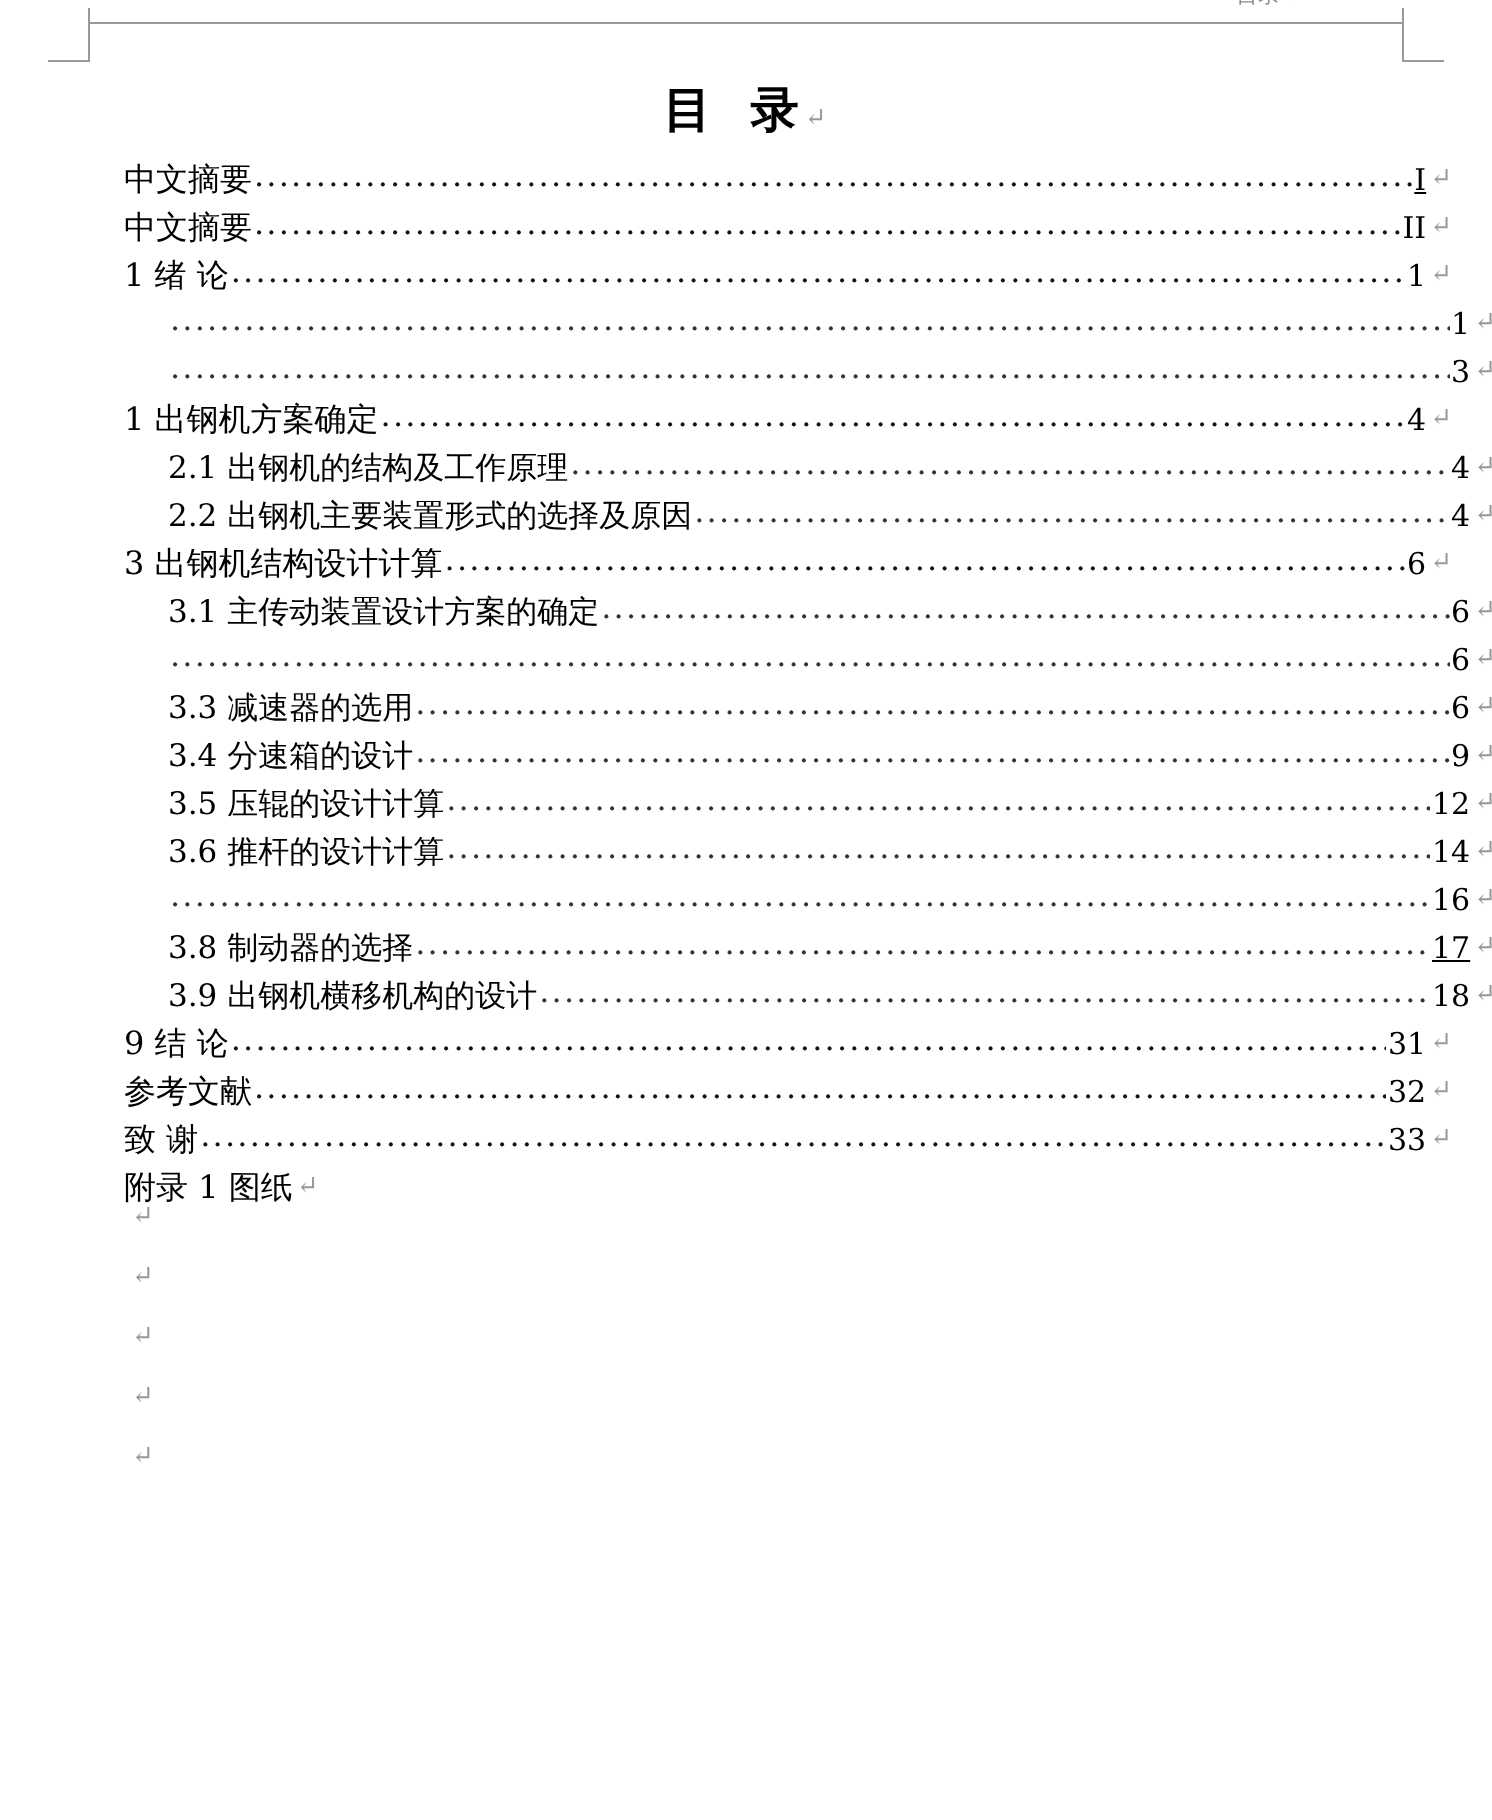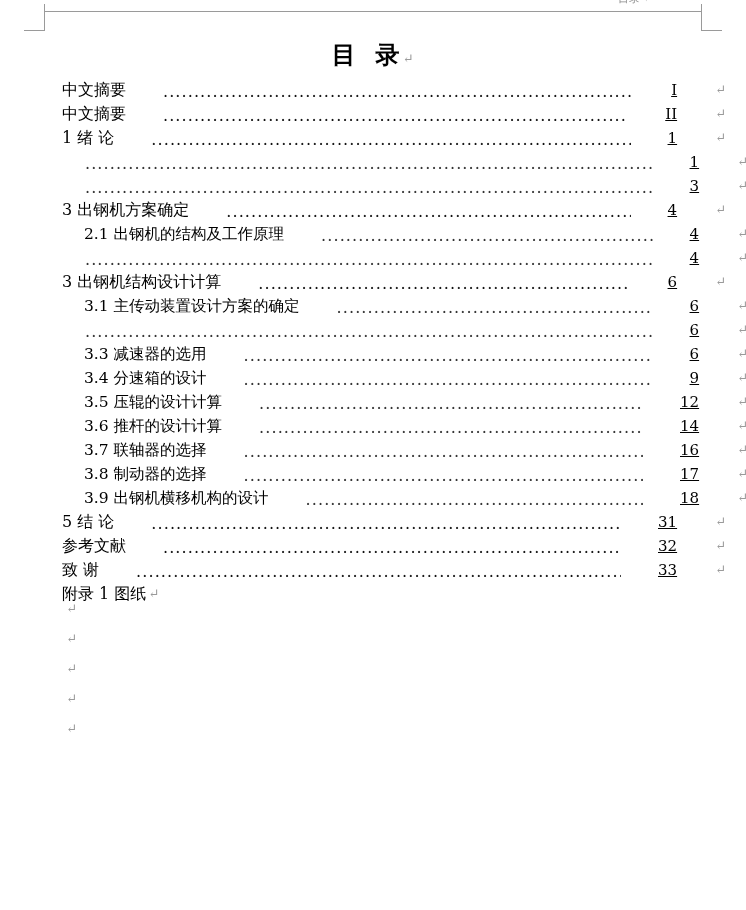--- a/index.html
+++ b/index.html
@@ -78,27 +78,26 @@
 
   
   .toc {
     position: absolute;
     left: 62px;
     top: 78px;
     width: 664px;
   }
   .toc-row {
     display: flex;
-    align-items: center;
+    align-items: flex-start;
     width: 100%;
     height: 24px;
     font-size: 16px;
     line-height: 24px;
     white-space: nowrap;
-    gap: 36px;
   }
   .toc-row.lvl2 { padding-left: 22px; font-size: 15.5px; }
 
   .toc-label { flex: 0 0 auto; }
 
   .toc-dots {
     flex: 1 1 auto;
     overflow: hidden;
     margin: 0 1px 0 1px;
     position: relative;
@@ -115,21 +114,20 @@
     left: 0;
     bottom: 1px;
     white-space: nowrap;
   }
   .toc-row.lvl2 .toc-dots::after { color: #333; }
 
   .toc-page {
     flex: 0 0 auto;
     text-align: right;
     font-size: 15px;
-    text-decoration: underline;
   }
   .toc-page.underline { text-decoration: underline; }
 
   .pilcrow {
     color: #9a9a9a;
     font-size: 13px;
     padding-left: 2px;
     flex: 0 0 auto;
   }
 
@@ -196,32 +194,33 @@
         <span class="toc-dots"></span>
         <span class="toc-page">1</span>
         <span class="pilcrow">↵</span>
       </div>
       <div class="toc-row lvl2">
         <span class="toc-dots"></span>
         <span class="toc-page">3</span>
         <span class="pilcrow">↵</span>
       </div>
       <div class="toc-row">
-        <span class="toc-label">3 出钢机方案确定</span>
+        <span class="toc-label">1 出钢机方案确定</span>
         <span class="toc-dots"></span>
         <span class="toc-page">4</span>
         <span class="pilcrow">↵</span>
       </div>
       <div class="toc-row lvl2">
         <span class="toc-label">2.1  出钢机的结构及工作原理</span>
         <span class="toc-dots"></span>
         <span class="toc-page">4</span>
         <span class="pilcrow">↵</span>
       </div>
       <div class="toc-row lvl2">
+        <span class="toc-label">2.2  出钢机主要装置形式的选择及原因</span>
         <span class="toc-dots"></span>
         <span class="toc-page">4</span>
         <span class="pilcrow">↵</span>
       </div>
       <div class="toc-row">
         <span class="toc-label">3 出钢机结构设计计算</span>
         <span class="toc-dots"></span>
         <span class="toc-page">6</span>
         <span class="pilcrow">↵</span>
       </div>
@@ -254,39 +253,38 @@
         <span class="toc-page">12</span>
         <span class="pilcrow">↵</span>
       </div>
       <div class="toc-row lvl2">
         <span class="toc-label">3.6  推杆的设计计算</span>
         <span class="toc-dots"></span>
         <span class="toc-page">14</span>
         <span class="pilcrow">↵</span>
       </div>
       <div class="toc-row lvl2">
-        <span class="toc-label">3.7  联轴器的选择</span>
         <span class="toc-dots"></span>
         <span class="toc-page">16</span>
         <span class="pilcrow">↵</span>
       </div>
       <div class="toc-row lvl2">
         <span class="toc-label">3.8  制动器的选择</span>
         <span class="toc-dots"></span>
         <span class="toc-page underline">17</span>
         <span class="pilcrow">↵</span>
       </div>
       <div class="toc-row lvl2">
         <span class="toc-label">3.9  出钢机横移机构的设计</span>
         <span class="toc-dots"></span>
         <span class="toc-page">18</span>
         <span class="pilcrow">↵</span>
       </div>
       <div class="toc-row">
-        <span class="toc-label">5 结  论</span>
+        <span class="toc-label">9 结  论</span>
         <span class="toc-dots"></span>
         <span class="toc-page">31</span>
         <span class="pilcrow">↵</span>
       </div>
       <div class="toc-row">
         <span class="toc-label">参考文献</span>
         <span class="toc-dots"></span>
         <span class="toc-page">32</span>
         <span class="pilcrow">↵</span>
       </div>

